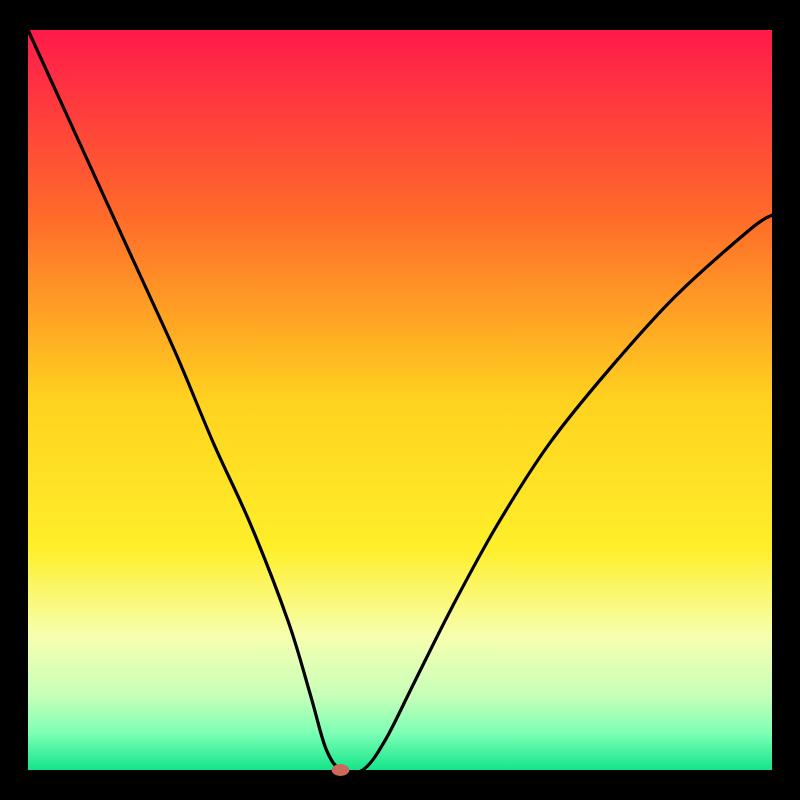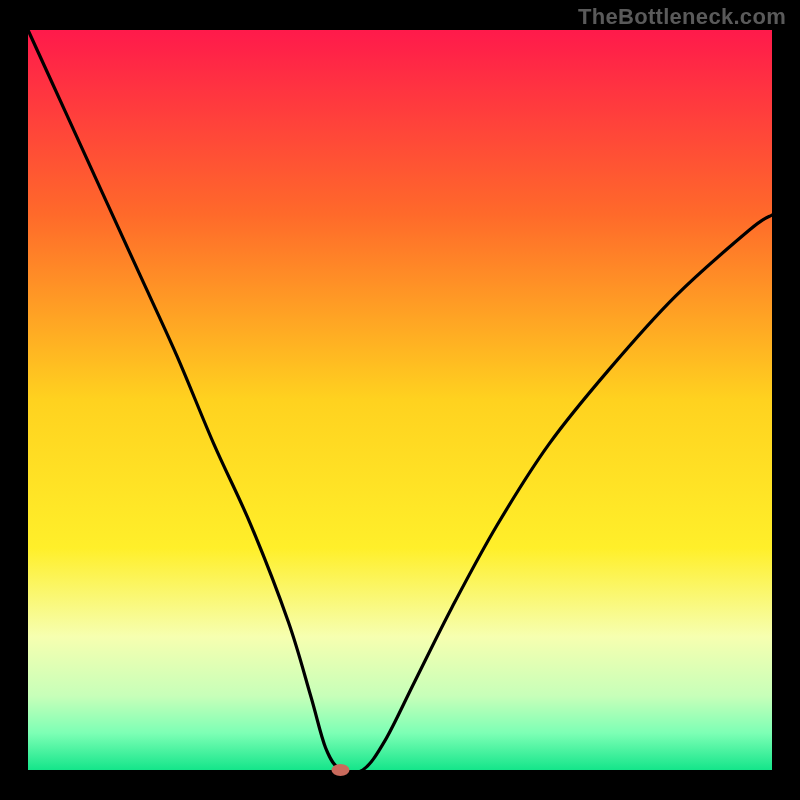--- a/index.html
+++ b/index.html
@@ -30,21 +30,20 @@
     position: absolute;
     top: 0;
     left: 0;
   }
 </style>
 </head>
 <body>
 
 <div class="frame">
 
-  <div class="watermark">TheBottleneck.com</div>
 
   <svg id="chart-svg" width="800" height="800" viewBox="0 0 800 800">
     <defs>
       <linearGradient id="bg-grad" x1="0" y1="0" x2="0" y2="1">
           <stop offset="0%" stop-color="#ff1a4b"></stop>
           <stop offset="25%" stop-color="#ff6a2a"></stop>
           <stop offset="50%" stop-color="#ffd21f"></stop>
           <stop offset="70%" stop-color="#ffef2a"></stop>
           <stop offset="82%" stop-color="#f6ffb0"></stop>
           <stop offset="90%" stop-color="#c7ffb9"></stop>

